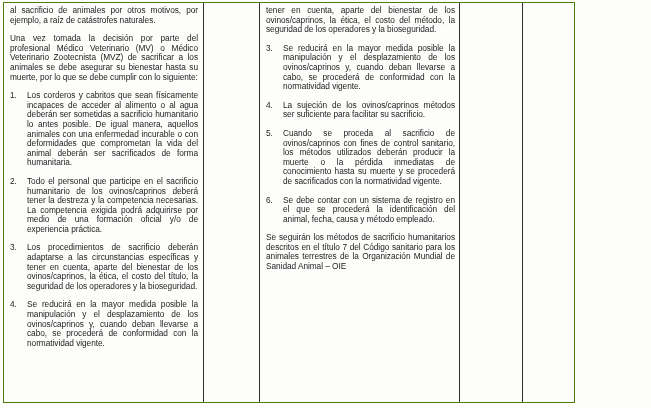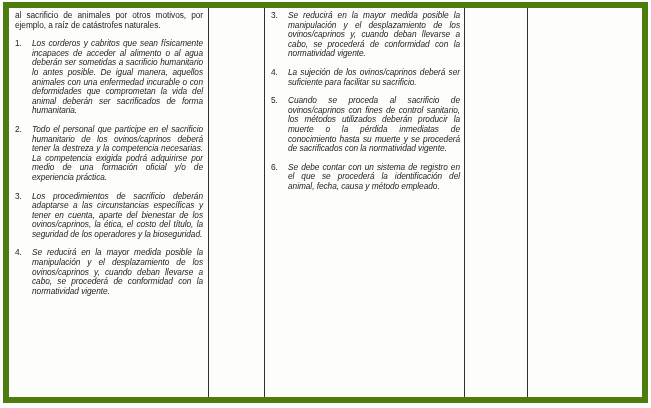--- a/index.html
+++ b/index.html
@@ -12,25 +12,25 @@
     width: 651px;
     height: 408px;
     background: #fdfdfc;
     font-family: "Liberation Sans", sans-serif;
     overflow: hidden;
   }
   .doc-table {
     position: absolute;
     left: 3px;
     top: 2px;
-    width: 645px;
+    width: 572px;
     height: 401px;
     display: flex;
     box-sizing: border-box;
-    border: 6px solid #4d7c0f;
+    border: 1px solid #4d7c0f;
     background: #fdfdfc;
   }
   .cell {
     box-sizing: border-box;
     border-right: 1px solid #2f2f2f;
     height: 100%;
     overflow: hidden;
   }
   .cell:last-child { border-right: none; }
   .c1 { width: 200px; padding: 3px 5px 0 6px; }
@@ -54,31 +54,31 @@
     display: flex;
     margin: 0 0 9px 0;
   }
   .li .num {
     flex: 0 0 17px;
     text-align: left;
   }
   .li .txt {
     flex: 1;
     text-align: justify;
-    font-style: italic;
   }
 </style>
 </head>
 <body>
 
 <div class="page">
   <div class="doc-table">
 
     <div class="cell c1">
       <p>al sacrificio de animales por otros motivos, por ejemplo, a raíz de catástrofes naturales.</p>
+      <p>Una vez tomada la decisión por parte del profesional Médico Veterinario (MV) o Médico Veterinario Zootecnista (MVZ) de sacrificar a los animales se debe asegurar su bienestar hasta su muerte, por lo que se debe cumplir con lo siguiente:</p>
 
       <div class="li">
         <span class="num">1.</span>
         <span class="txt">Los corderos y cabritos que sean físicamente incapaces de acceder al alimento o al agua deberán ser sometidas a sacrificio humanitario lo antes posible. De igual manera, aquellos animales con una enfermedad incurable o con deformidades que comprometan la vida del animal deberán ser sacrificados de forma humanitaria.</span>
       </div>
       <div class="li">
         <span class="num">2.</span>
         <span class="txt">Todo el personal que participe en el sacrificio humanitario de los ovinos/caprinos deberá tener la destreza y la competencia necesarias. La competencia exigida podrá adquirirse por medio de una formación oficial y/o de experiencia práctica.</span>
       </div>
       <div class="li">
@@ -87,38 +87,40 @@
       </div>
       <div class="li">
         <span class="num">4.</span>
         <span class="txt">Se reducirá en la mayor medida posible la manipulación y el desplazamiento de los ovinos/caprinos y, cuando deban llevarse a cabo, se procederá de conformidad con la normatividad vigente.</span>
       </div>
     </div>
 
     <div class="cell c2"></div>
 
     <div class="cell c3">
+      <p class="hang">tener en cuenta, aparte del bienestar de los ovinos/caprinos, la ética, el costo del método, la seguridad de los operadores y la bioseguridad.</p>
 
       <div class="li">
         <span class="num">3.</span>
         <span class="txt">Se reducirá en la mayor medida posible la manipulación y el desplazamiento de los ovinos/caprinos y, cuando deban llevarse a cabo, se procederá de conformidad con la normatividad vigente.</span>
       </div>
       <div class="li">
         <span class="num">4.</span>
-        <span class="txt">La sujeción de los ovinos/caprinos deberá ser suficiente para facilitar su sacrificio.</span>
+        <span class="txt">La sujeción de los ovinos/caprinos métodos ser suficiente para facilitar su sacrificio.</span>
       </div>
       <div class="li">
         <span class="num">5.</span>
         <span class="txt">Cuando se proceda al sacrificio de ovinos/caprinos con fines de control sanitario, los métodos utilizados deberán producir la muerte o la pérdida inmediatas de conocimiento hasta su muerte y se procederá de sacrificados con la normatividad vigente.</span>
       </div>
       <div class="li">
         <span class="num">6.</span>
         <span class="txt">Se debe contar con un sistema de registro en el que se procederá la identificación del animal, fecha, causa y método empleado.</span>
       </div>
 
+      <p>Se seguirán los métodos de sacrificio humanitarios descritos en el título 7 del Código sanitario para los animales terrestres de la Organización Mundial de Sanidad Animal – OIE</p>
     </div>
 
     <div class="cell c4"></div>
 
     <div class="cell c5"></div>
 
   </div>
 </div>
 
 </body></html>

